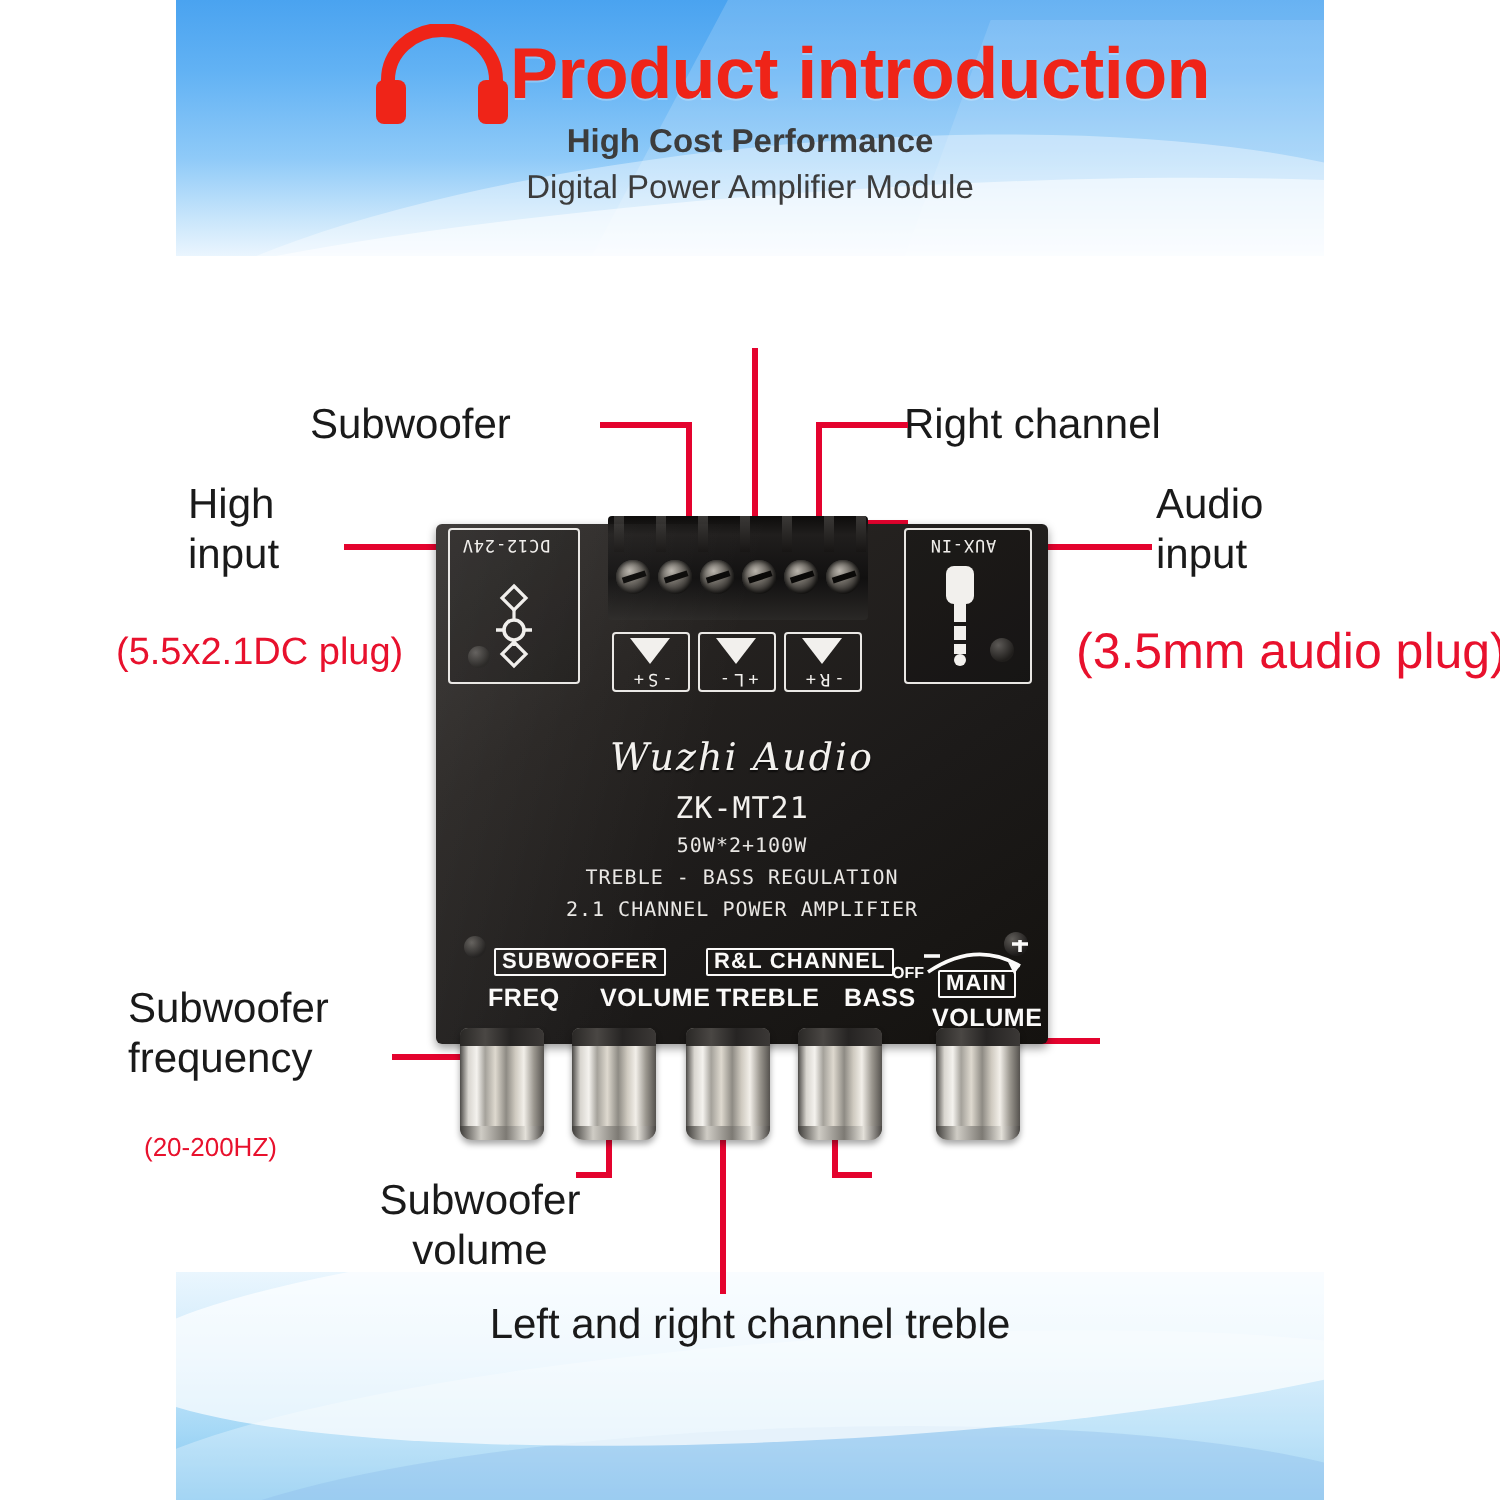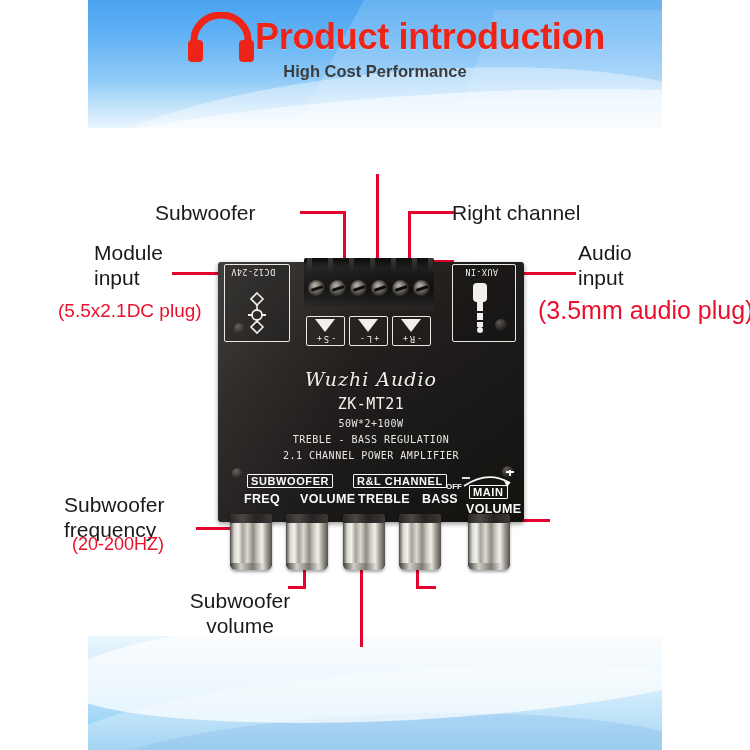--- a/index.html
+++ b/index.html
@@ -34,21 +34,21 @@
   #headphone-icon{position:absolute;left:186px;top:12px;width:70px;height:52px;}
   #title{position:absolute;left:255px;top:16px;font-size:36px;font-weight:bold;
          color:#ef2418;letter-spacing:-.3px;text-shadow:0 1px 0 rgba(255,255,255,.25);
          white-space:nowrap;}
   #sub1,#sub2{position:absolute;left:0;width:750px;text-align:center;
          color:#3c3c3c;font-size:16.5px;}
   #sub1{top:62px;font-weight:bold;} #sub2{top:85px;}
 
   
   .ann{position:absolute;color:#1a1a1a;font-size:21px;line-height:25px;white-space:pre;}
-  .redtxt{color:#e8112d;}
+  .redtxt{color:#e8112d;margin-top:16px;}
   .ctr{text-align:center;}
 
   
   .ld{position:absolute;background:#e4032e;}
   .dot{position:absolute;width:9px;height:9px;border-radius:50%;background:#e4032e;}
 
   
   #board{position:absolute;left:218px;top:262px;width:306px;height:260px;
     background:linear-gradient(145deg,#33302e 0%,#252220 30%,#1c1a19 62%,#14120f 100%);
     border-radius:3px;box-shadow:0 2px 5px rgba(0,0,0,.4);}
@@ -141,48 +141,50 @@
   </div>
 
   <svg id="headphone-icon" viewBox="0 0 70 52">
     <path d="M8 44 V28 a27 25 0 0 1 54 0 V44" fill="none" stroke="#ef2418" stroke-width="7"></path>
     <rect x="2" y="28" width="15" height="22" rx="4" fill="#ef2418"></rect>
     <rect x="53" y="28" width="15" height="22" rx="4" fill="#ef2418"></rect>
   </svg>
 
   <div id="title">Product introduction</div>
   <div id="sub1">High Cost Performance</div>
+  <div id="sub2">Digital Power Amplifier Module</div>
 
   <div class="band" id="footer-band">
     <div class="swoosh" id="fs3"></div>
     <div class="swoosh" id="fs1"></div>
     <div class="swoosh" id="fs2"></div>
   </div>
 
 
   <div class="ann" style="left:155px;top:200px;">Subwoofer</div>
 
   <div class="ann" style="left:452px;top:200px;">Right channel</div>
 
-  <div class="ann" style="left:94px;top:240px;">Module
+  <div class="ann" style="left:94px;top:240px;">High
 input</div>
   <div class="ann redtxt" style="left:58px;top:298px;font-size:19px;">(5.5x2.1DC plug)</div>
 
   <div class="ann" style="left:578px;top:240px;">Audio
 input</div>
   <div class="ann redtxt" style="left:538px;top:298px;font-size:25px;">(3.5mm audio plug)</div>
 
   <div class="ann" style="left:64px;top:492px;">Subwoofer
 frequency</div>
-  <div class="ann redtxt" style="left:72px;top:532px;font-size:18px;">(20-200HZ)</div>
+  <div class="ann redtxt" style="left:72px;top:545px;font-size:13px;">(20-200HZ)</div>
 
   <div class="ann ctr" style="left:150px;top:588px;width:180px;">Subwoofer
 volume</div>
 
 
+  <div class="ann ctr" style="left:175px;top:650px;width:400px;">Left and right channel treble</div>
 
 
   <div class="ld" style="left:376px;top:174px;width:3px;height:107px;"></div>
   <div class="dot" style="left:373px;top:277px;"></div>
 
   <div class="ld" style="left:300px;top:211px;width:46px;height:3px;"></div>
   <div class="ld" style="left:343px;top:211px;width:3px;height:70px;"></div>
   <div class="ld" style="left:322px;top:260px;width:46px;height:3px;"></div>
   <div class="ld" style="left:322px;top:260px;width:3px;height:22px;"></div>
   <div class="dot" style="left:319px;top:277px;"></div>

